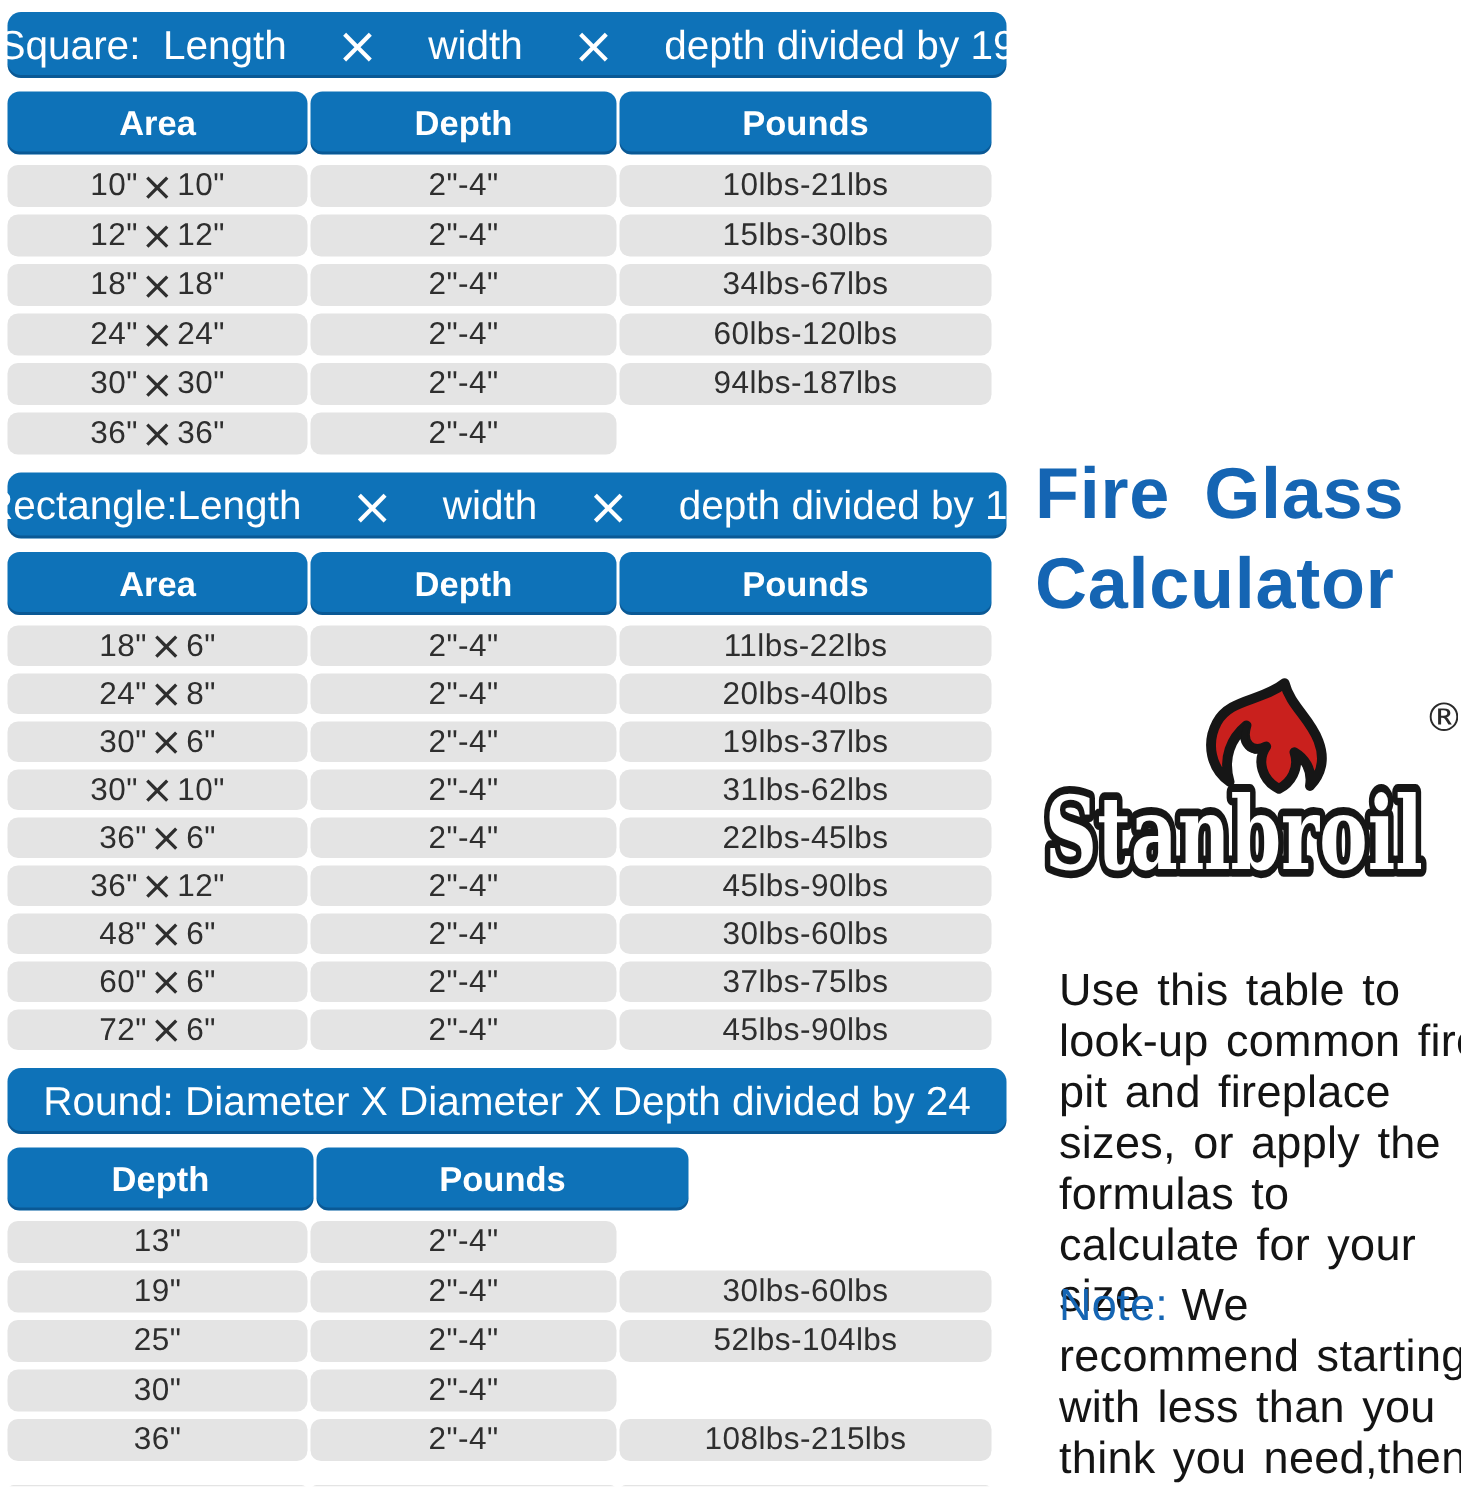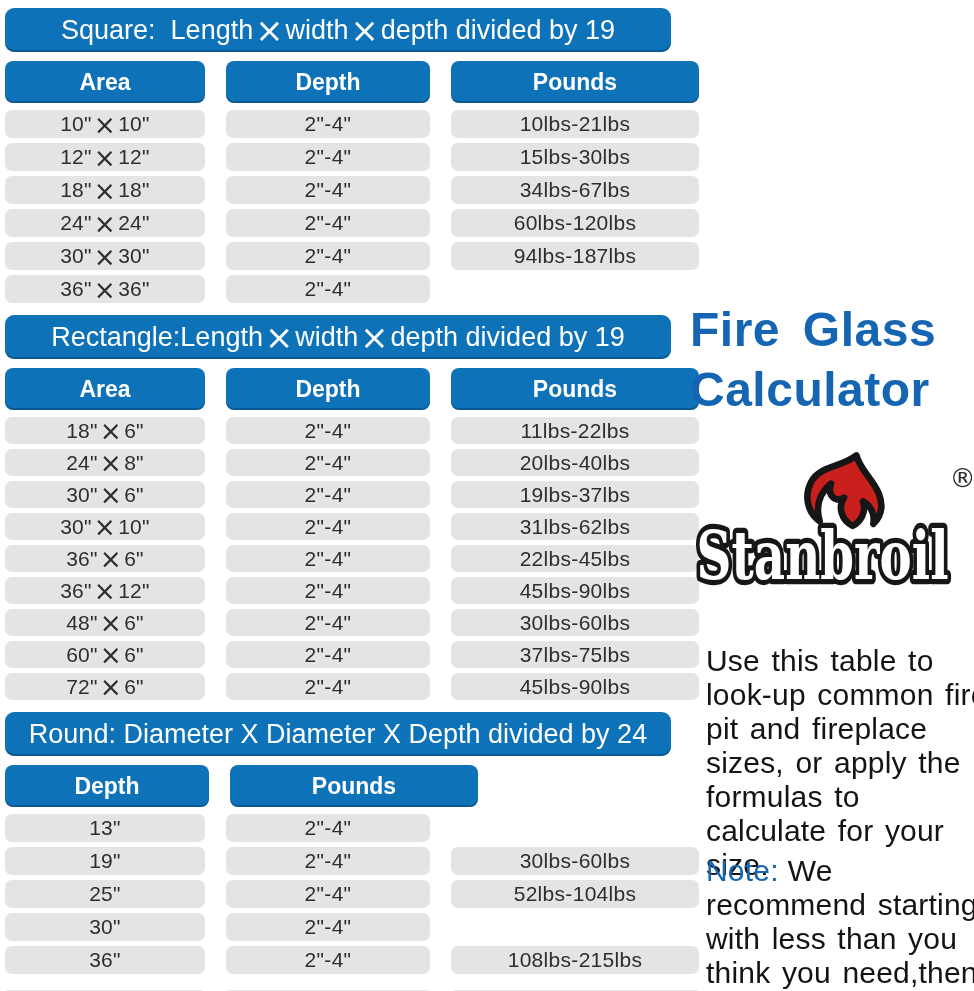--- a/index.html
+++ b/index.html
@@ -9,22 +9,23 @@
     --blue:#0e72b8;--gray:#e4e4e4;--titleblue:#1565b3;--flame:#c9201d;--ink:#2e2e2e;
   }
   
   .tables{position:absolute;left:5px;top:8px;width:666px;}
   .tsection{margin-bottom:12px;}
   .banner{
     height:44px;background:var(--blue);border-radius:9px;color:#fff;
     display:flex;align-items:center;justify-content:center;
     font-size:27px;white-space:pre;margin-bottom:9px;
     box-shadow:inset 0 -2px 0 rgba(0,25,60,.28);
-  }
-  .grid{display:flex;gap:21px;}
+    gap:31px;
+  }
+  .grid{display:flex;gap:2px;}
   .head{margin-bottom:7px;}
   .cell{display:flex;align-items:center;justify-content:center;box-sizing:border-box;}
   .c0{width:200px;flex:none;}
   .c1{width:204px;flex:none;}
   .c2{width:248px;flex:none;}
   .hcell{
     background:var(--blue);color:#fff;height:42px;border-radius:8px;
     font-size:23px;font-weight:700;box-shadow:inset 0 -2px 0 rgba(0,25,60,.28);
   }
   .dataRow{margin-bottom:5px;}

